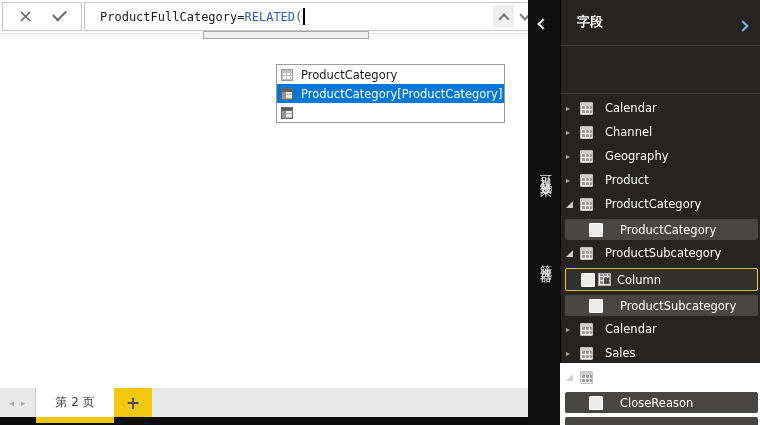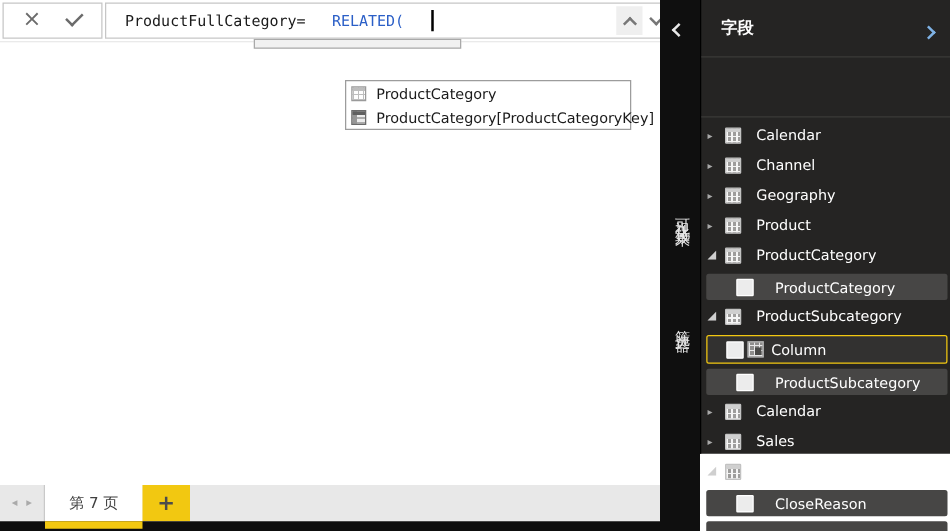--- a/index.html
+++ b/index.html
@@ -8,21 +8,21 @@
 
   
   .formula-bar{position:absolute;left:0;top:0;width:528px;height:33px;background:#fff;border-bottom:1px solid #e3e3e3;}
   .fb-actions{position:absolute;left:2px;top:2px;width:78px;height:27px;border:1px solid #c6c6c6;background:#fff;
               display:flex;align-items:center;justify-content:center;gap:20px;}
   .fb-cancel{color:#6b6b6b;font-size:18px;line-height:1;cursor:default;margin-top:-2px;}
   .checkmark{display:inline-block;width:11px;height:6px;border-left:2px solid #6b6b6b;border-bottom:2px solid #6b6b6b;
              transform:rotate(-45deg);margin-bottom:4px;}
   .fb-input{position:absolute;left:84px;top:2px;width:438px;height:27px;border:1px solid #c6c6c6;background:#fff;
             display:flex;align-items:center;padding-left:15px;box-sizing:content-box;
-            font-family:"DejaVu Sans Mono","Liberation Mono",monospace;font-size:12px;color:#1a1a1a;gap:21px;}
+            font-family:"DejaVu Sans Mono","Liberation Mono",monospace;font-size:12px;color:#1a1a1a;}
   .fb-keyword{color:#2b5fc7;}
   .fb-caret{width:2px;height:17px;background:#000;margin-left:1px;}
   .fb-updown{position:absolute;right:3px;top:2px;display:flex;height:23px;}
   .fb-btn{width:21px;height:23px;display:flex;align-items:center;justify-content:center;}
   .fb-btn.up{background:#efefef;}
   .chev{display:inline-block;width:6px;height:6px;border-right:2px solid #777;border-bottom:2px solid #777;}
   .chev-up{transform:rotate(-135deg);margin-top:4px;}
   .chev-down{transform:rotate(45deg);margin-top:-3px;}
 
   
@@ -134,32 +134,35 @@
   <div class="canvas"></div>
 
   <div class="tooltip">
   </div>
 
   <div class="dropdown">
       <div class="dd-item">
         <span class="dd-icon table-icon"></span>
         <span class="dd-label">ProductCategory</span>
       </div>
+      <div class="dd-item selected">
+        <span class="dd-icon column-icon"></span>
+        <span class="dd-label">ProductCategory[ProductCategory]</span>
+      </div>
       <div class="dd-item">
         <span class="dd-icon column-icon"></span>
-        <span class="dd-label">ProductCategory[ProductCategoryKey]</span>
       </div>
     </div>
 
   <div class="page-bar">
     <div class="nav-arrows">
       <span>◂</span>
       <span>▸</span>
     </div>
-    <div class="page-tab">第 7 页</div>
+    <div class="page-tab">第 2 页</div>
     <div class="add-tab">+</div>
   </div>
   <div class="bottom-strip"></div>
   <div class="tab-underline"></div>
 
   <div class="activity-bar">
     <span class="rail-collapse"><i class="chev-left"></i></span>
     <span class="rail-label l0">可视化效果</span>
     <span class="rail-label l1">筛选器</span>
   </div>

